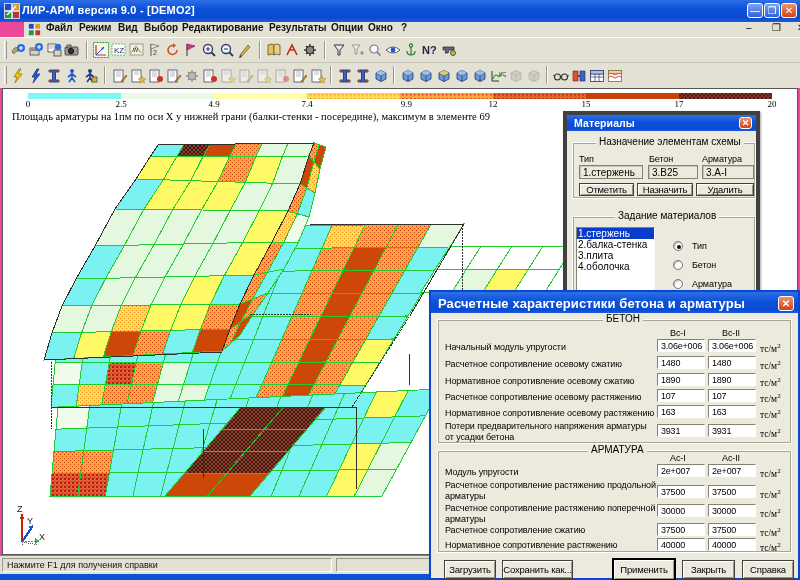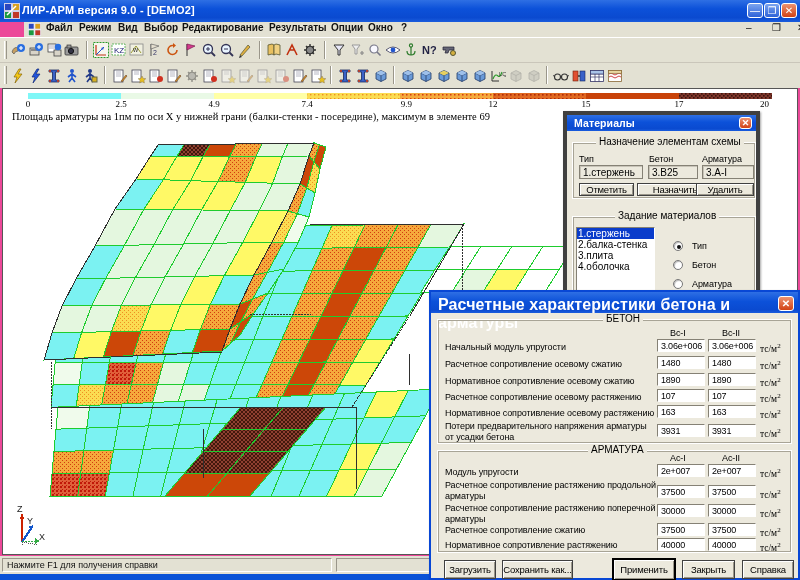--- a/index.html
+++ b/index.html
@@ -13,21 +13,21 @@
 .menubar span { position:absolute; top:0px; }
 .toolbar1 { position:absolute; left:0; top:37px; width:800px; height:25px; background:#E3E1D3; border-top:1px solid #fff; z-index:3; }
 .toolbar2 { position:absolute; left:0; top:62px; width:800px; height:26px; background:#E3E1D3; border-top:1px solid #cac6ba; z-index:3; }
 .canvas { position:absolute; left:2px; top:88px; width:796px; height:467px; background:#fff; border:1px solid #565656; z-index:1; }
 .caption { position:absolute; left:9px; top:22px; font:10.5px "Liberation Serif",serif; color:#000; }
 .statusbar { position:absolute; left:0px; top:556px; width:800px; height:18px; background:#E3E1D3; }
 .statusfield { position:absolute; left:2px; top:2px; width:330px; height:14px; border:1px solid; border-color:#9a968a #fff #fff #9a968a; font-size:9px; padding:1px 0 0 4px; color:#111; }
 .statusfield2 { position:absolute; left:336px; top:2px; width:120px; height:14px; border:1px solid; border-color:#9a968a #fff #fff #9a968a; }
 .bluebottom { position:absolute; left:0; top:574px; width:437px; height:6px; background:#0B53D7; }
 .dlg { position:absolute; background:#ECE9DD; border:1px solid #0831D9; box-shadow:1px 1px 2px rgba(0,0,0,0.35); }
-.dlgtitle { position:absolute; left:0; top:0; width:100%; height:20px; background:linear-gradient(180deg,#2E6FE4,#0C51D9 45%,#0A4AD0 85%,#1A5CDD); color:#fff; font-weight:bold; font-size:16px; padding:4px 0 0 7px; letter-spacing:0.1px; }
+.dlgtitle { position:absolute; left:0; top:0; width:100%; height:20px; background:linear-gradient(180deg,#2E6FE4,#0C51D9 45%,#0A4AD0 85%,#1A5CDD); color:#fff; font-weight:bold; font-size:13px; padding:4px 0 0 7px; letter-spacing:0.1px; }
 .dlg { z-index:10; }
 .dlgx { position:absolute; top:2px; width:16px; height:15px; border-radius:3px; border:1px solid #fff; background:linear-gradient(180deg,#ED9270,#D24215); color:#fff; font-size:10px; line-height:13px; text-align:center; font-weight:bold; }
 .grp { position:absolute; border:1px solid #fff; outline:1px solid #A8A496; outline-offset:-2px; }
 .grplabel { position:absolute; top:-7px; background:#ECE9DD; padding:0 3px; font-size:10px; color:#000; }
 .btn { position:absolute; background:#ECE9DD; border:1px solid #404040; box-shadow:inset 1px 1px 0 #fff, inset -1px -1px 0 #9a968a; font-size:9.5px; letter-spacing:-0.2px; text-align:center; color:#000; font-family:"Liberation Sans",sans-serif; }
 .field { position:absolute; background:#ECE9DD; border:1px solid #858175; box-shadow:inset 1px 1px 0 #c8c4b8; font-size:10px; padding:1px 0 0 3px; }
 .ebox { position:absolute; background:#fff; border:1px solid; border-color:#858175 #fff #fff #858175; font-size:9px; letter-spacing:-0.2px; padding:1px 0 0 3px; height:13px; }
 .lbl { position:absolute; font-size:9px; color:#000; white-space:nowrap; letter-spacing:-0.1px; }
 .unit { position:absolute; font:9.5px "Liberation Serif",serif; color:#000; }
 .radio { position:absolute; width:10px; height:10px; border-radius:50%; background:#fff; border:1px solid #777; box-shadow:inset 1px 1px 1px #bbb; }
@@ -379,21 +379,21 @@
         </svg>
         <div style="position:absolute;left:0;top:0;width:795px;height:20px;font:9px 'Liberation Serif',serif;color:#000">
           <span style="position:absolute;left:13px;top:10px;width:24px;text-align:center">0</span>
           <span style="position:absolute;left:106px;top:10px;width:24px;text-align:center">2.5</span>
           <span style="position:absolute;left:199px;top:10px;width:24px;text-align:center">4.9</span>
           <span style="position:absolute;left:292px;top:10px;width:24px;text-align:center">7.4</span>
           <span style="position:absolute;left:385px;top:10px;width:24px;text-align:right">9.9</span>
           <span style="position:absolute;left:478px;top:10px;width:24px;text-align:center">12</span>
           <span style="position:absolute;left:571px;top:10px;width:24px;text-align:center">15</span>
           <span style="position:absolute;left:664px;top:10px;width:24px;text-align:center">17</span>
-          <span style="position:absolute;left:757px;top:10px;width:24px;text-align:left">20</span>
+          <span style="position:absolute;left:757px;top:10px;width:24px;text-align:center">20</span>
         </div>
       </div>
     <div class="caption">Площадь арматуры на 1пм по оси X у нижней грани (балки-стенки - посередине), максимум в элементе 69</div>
     <div style="position:absolute;left:0;top:0"><svg width="795" height="467" viewBox="0 0 795 467" shape-rendering="crispEdges">
           <defs>
 <pattern id="od" width="4" height="4" patternUnits="userSpaceOnUse">
               <rect width="4" height="4" fill="#F5A93C"></rect>
               <rect x="1" y="1" width="1.4" height="1.4" fill="#D33B10"></rect>
               <rect x="3" y="3" width="1" height="1" fill="#D33B10"></rect>
             </pattern>
@@ -693,21 +693,21 @@
     <div class="dlgx" style="right:4px;top:2px;width:13px;height:12px;line-height:10px;font-size:9px">✕</div>
     <div class="grp" style="left:5px;top:27px;width:184px;height:57px">
       <div class="grplabel" style="left:23px">Назначение элементам схемы</div>
       <div class="lbl" style="left:6px;top:11px">Тип</div>
       <div class="lbl" style="left:76px;top:11px">Бетон</div>
       <div class="lbl" style="left:129px;top:11px">Арматура</div>
       <div class="field" style="left:6px;top:22px;width:64px;height:14px">1.стержень</div>
       <div class="field" style="left:75px;top:22px;width:50px;height:14px">3.В25</div>
       <div class="field" style="left:129px;top:22px;width:52px;height:14px">3.А-I</div>
       <div class="btn" style="left:6px;top:40px;width:55px;height:13px">Отметить</div>
-      <div class="btn" style="left:64px;top:40px;width:76px;height:13px">Назначить</div>
+      <div class="btn" style="left:64px;top:40px;width:56px;height:13px">Назначить</div>
       <div class="btn" style="left:123px;top:40px;width:58px;height:13px">Удалить</div>
     </div>
     <div class="grp" style="left:5px;top:101px;width:184px;height:81px">
       <div class="grplabel" style="left:42px">Задание материалов</div>
       <div style="position:absolute;left:3px;top:10px;width:79px;height:66px;background:#fff;border:1px solid;border-color:#858175 #fff #fff #858175;font-size:10px">
         <div style="background:#0A3CCB;color:#fff;padding:0 1px">1.стержень</div>
         <div style="padding:0 1px">2.балка-стенка</div>
         <div style="padding:0 1px">3.плита</div>
         <div style="padding:0 1px">4.оболочка</div>
       </div>

